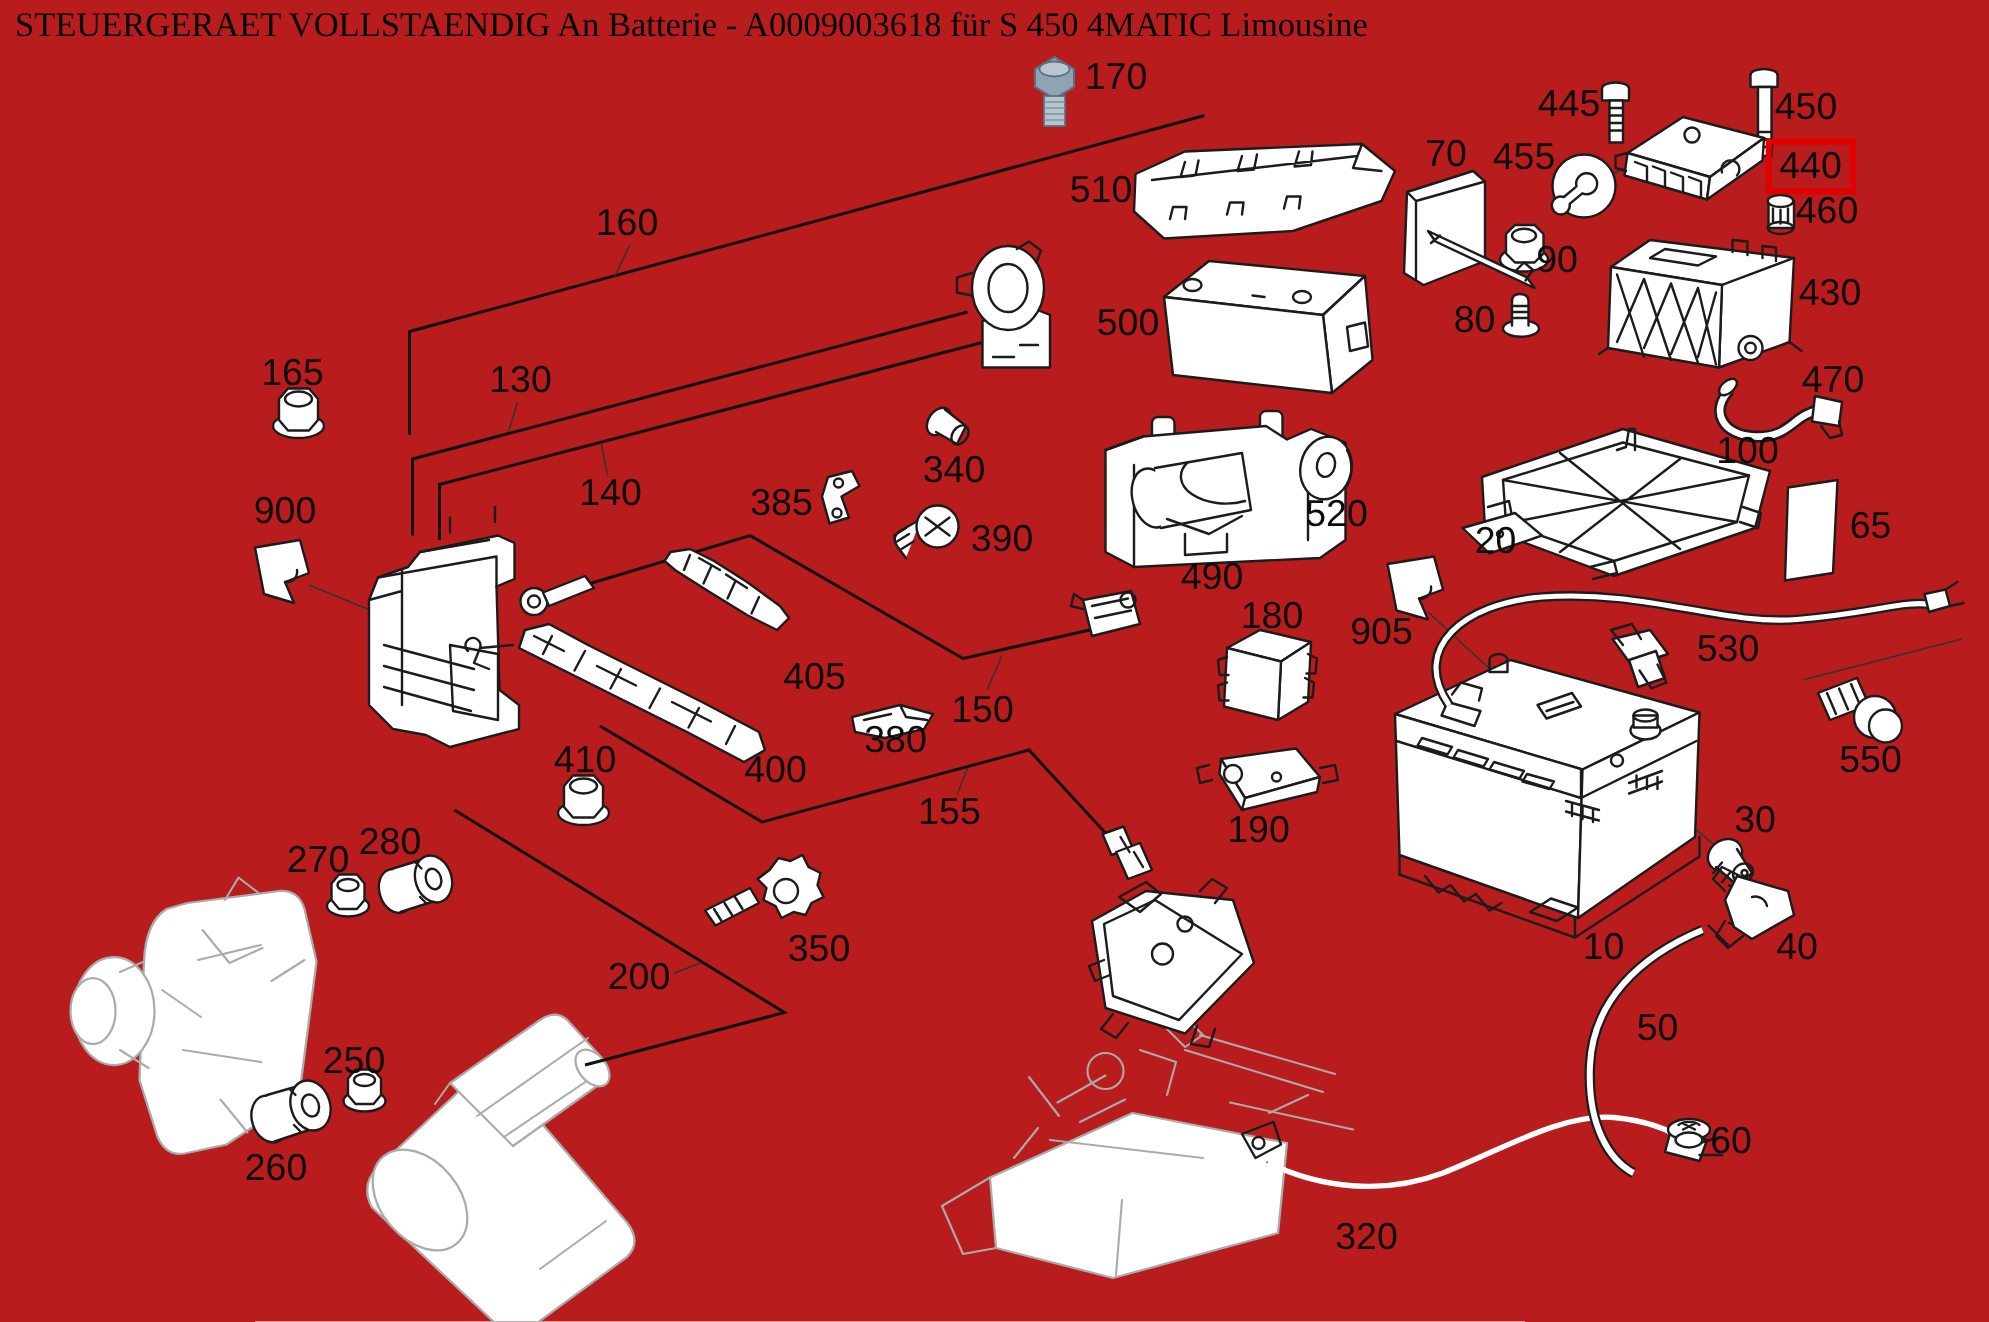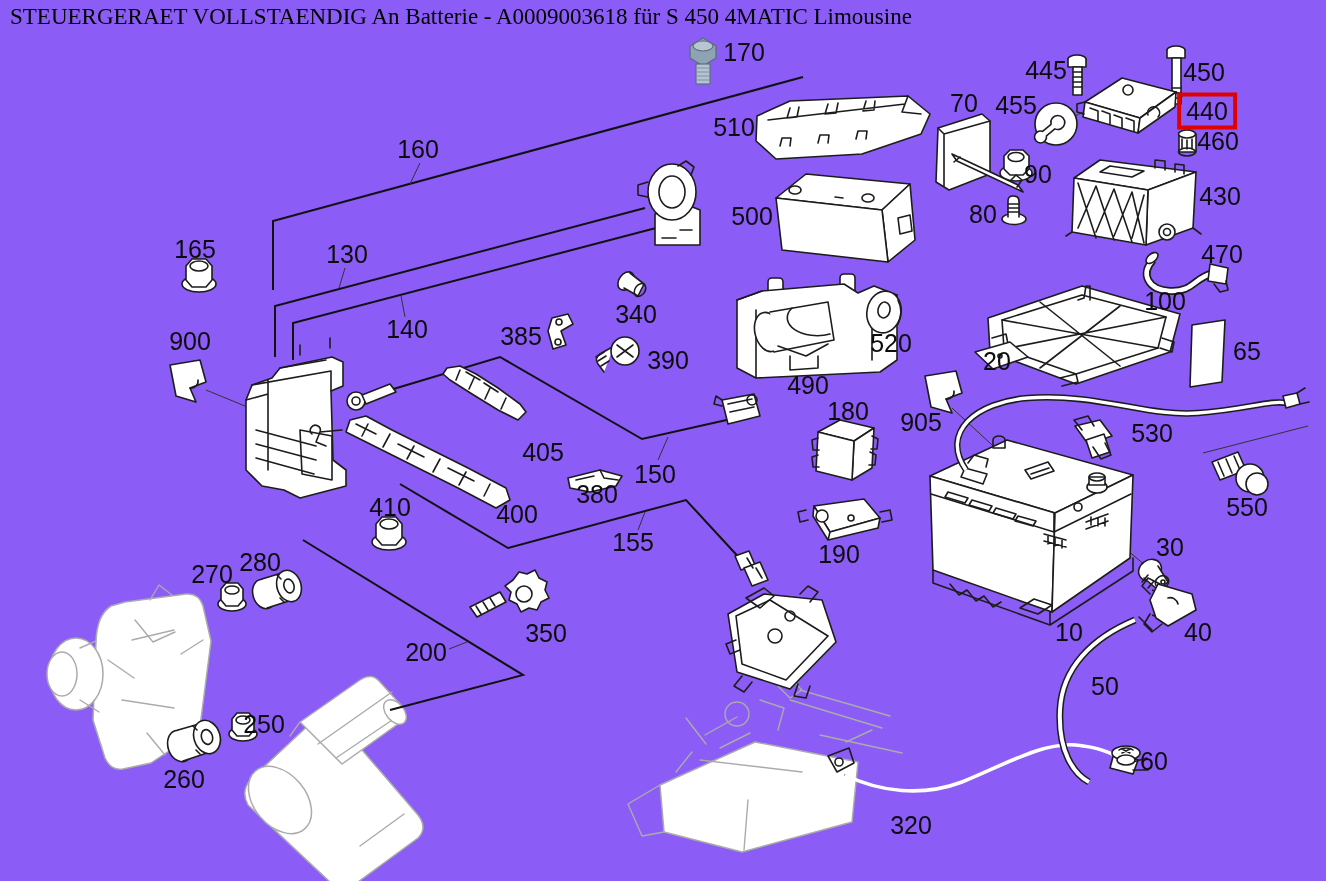--- a/index.html
+++ b/index.html
@@ -1,17 +1,17 @@
 <!DOCTYPE html>
 <html><head>
 <meta charset="utf-8">
 <style>
   html,body{margin:0;padding:0;background:#ffffff;}
   #stage{
-    position:relative;width:1326px;height:881px;background:#8b5cf6;overflow:hidden;
+    position:relative;width:1326px;height:881px;background:#b91c1c;overflow:hidden;
     font-family:"Liberation Sans",sans-serif;
   }
   .doc-title{
     position:absolute;left:10px;top:4px;
     font-family:"Liberation Serif","DejaVu Serif",serif;
     font-size:23px;color:#000;white-space:nowrap;
   }
   .doc-footer{
     position:absolute;left:142px;top:845px;
     font-family:"Liberation Serif","DejaVu Serif",serif;
@@ -409,21 +409,21 @@
       <span class="part-label" style="left: 543px; top: 452px;">405</span>
       <span class="part-label" style="left: 517px; top: 514px;">400</span>
       <span class="part-label" style="left: 597px; top: 494px;">380</span>
       <span class="part-label" style="left: 390px; top: 507px;">410</span>
       <span class="part-label" style="left: 655px; top: 474px;">150</span>
       <span class="part-label" style="left: 633px; top: 542px;">155</span>
       <span class="part-label" style="left: 546px; top: 587px; margin-top: 46px;">350</span>
       <span class="part-label" style="left: 212px; top: 574px;">270</span>
       <span class="part-label" style="left: 260px; top: 562px;">280</span>
       <span class="part-label" style="left: 426px; top: 652px;">200</span>
-      <span class="part-label" style="left: 236px; top: 724px; margin-left: 28px;">250</span>
+      <span class="part-label" style="left: 236px; top: 708px;">250</span>
       <span class="part-label" style="left: 184px; top: 779px;">260</span>
       <span class="part-label" style="left: 808px; top: 385px;">490</span>
       <span class="part-label" style="left: 891px; top: 343px;">520</span>
       <span class="part-label" style="left: 848px; top: 411px;">180</span>
       <span class="part-label" style="left: 839px; top: 554px;">190</span>
       <span class="part-label" style="left: 921px; top: 422px;">905</span>
       <span class="part-label" style="left: 911px; top: 825px;">320</span>
       <span class="part-label" style="left: 1046px; top: 70px;">445</span>
       <span class="part-label" style="left: 1204px; top: 72px;">450</span>
       <span class="part-label" style="left: 964px; top: 103px;">70</span>

